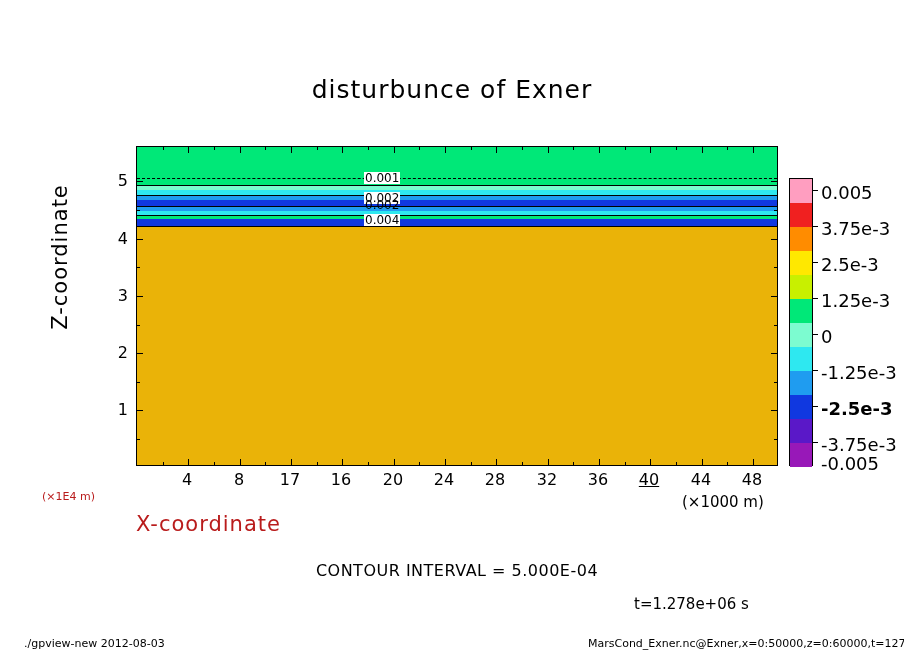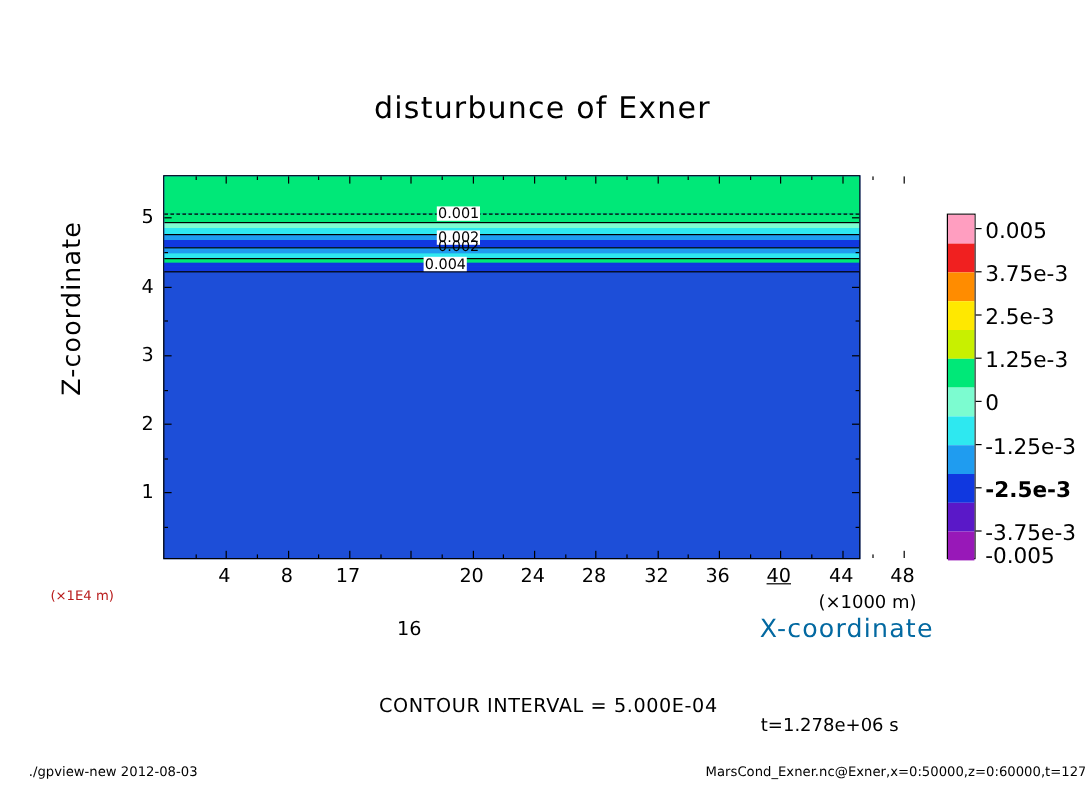--- a/index.html
+++ b/index.html
@@ -9,22 +9,22 @@
     overflow:hidden;
   }
   .abs{position:absolute;}
   
   #title{
     left:0;right:0;top:75px;text-align:center;
     font-size:25px;letter-spacing:1px;color:#000;
   }
   
   #plot-frame{
-    left:136px;top:146px;width:581px;height:320px;
-    border:1px solid #000;box-sizing:border-box;background:#1d4ed8;
+    left:136px;top:146px;width:642px;height:320px;
+    border:1px solid #000;box-sizing:border-box;background:#eab308;
   }
   
   .band{position:absolute;left:0;width:100%;}
   
   .contour-line{position:absolute;left:0;width:100%;border-top:1px dashed #000;height:0;}
   .contour-solid{position:absolute;left:0;width:100%;border-top:1px solid #000;height:0;}
   
   .clabel{
     position:absolute;font-size:12px;color:#000;background:#fff;
     padding:0 1px;line-height:12px;
@@ -35,42 +35,42 @@
   .tick-y{position:absolute;left:0;height:1px;width:6px;background:#000;}
   .tick-y-r{position:absolute;right:0;height:1px;width:6px;background:#000;}
   .tick-minor-x{position:absolute;bottom:0;width:1px;height:3px;background:#000;}
   .tick-minor-x-top{position:absolute;top:0;width:1px;height:3px;background:#000;}
   .tick-minor-y{position:absolute;left:0;height:1px;width:3px;background:#000;}
   .tick-minor-y-r{position:absolute;right:0;height:1px;width:3px;background:#000;}
   
   .xticklabel{position:absolute;top:470px;font-size:16px;color:#000;text-align:center;width:40px;}
   .yticklabel{position:absolute;font-size:16px;color:#000;text-align:right;width:30px;}
   #xlabel{
-    left:136px;width:642px;top:512px;text-align:right;
-    font-size:21px;color:#0369a1;letter-spacing:1px;
+    left:136px;width:642px;top:512px;text-align:left;
+    font-size:21px;color:#b91c1c;letter-spacing:1px;
   }
   #ylabel{
     left:-40px;top:245px;width:200px;text-align:center;
     font-size:21px;color:#000;letter-spacing:1px;
     transform:rotate(-90deg);transform-origin:center center;
   }
   #xunit{left:682px;top:493px;font-size:15px;color:#000;}
   #yunit{left:42px;top:490px;font-size:11px;color:#b91c1c;}
   
   #colorbar{
     left:789px;top:178px;width:24px;height:288px;
     border:1px solid #000;box-sizing:border-box;
   }
   .cb-seg{position:absolute;left:0;width:100%;}
   .cb-tick{position:absolute;left:813px;width:5px;height:1px;background:#000;}
   .cblabel{position:absolute;left:821px;font-size:18px;color:#000;}
   
   #contour-interval{
     left:136px;width:642px;top:561px;text-align:center;
-    font-size:16px;color:#000;letter-spacing:0.5px;margin-top:17px;
+    font-size:16px;color:#000;letter-spacing:0.5px;
   }
   #time-text{left:634px;top:595px;font-size:15px;color:#000;}
   #footer-left{left:24px;top:637px;font-size:11px;color:#000;}
   #footer-right{left:588px;top:637px;font-size:11px;color:#000;}
 </style>
 </head>
 <body>
 
 <div class="abs" id="title">disturbunce of Exner</div>
 
@@ -91,21 +91,21 @@
   <div class="contour-line" style="top:31px;"></div>
   <div class="contour-solid" style="top:38px;"></div>
   <div class="contour-solid" style="top:48px;"></div>
   <div class="contour-solid" style="top:59px;"></div>
   <div class="contour-solid" style="top:68px;"></div>
   <div class="contour-solid" style="top:79px;"></div>
 
   <div class="clabel" style="left:227px;top:25px;">0.001</div>
   <div class="clabel" style="left:227px;top:45px;">0.002</div>
   <div class="clabel" style="left:227px;top:52px;background:transparent;">0.002</div>
-  <div class="clabel" style="left:216px;top:67px;">0.004</div>
+  <div class="clabel" style="left:227px;top:67px;">0.004</div>
 
   <div class="tick-x" style="left:51px;"></div>
   <div class="tick-x" style="left:103px;"></div>
   <div class="tick-x" style="left:154px;"></div>
   <div class="tick-x" style="left:205px;"></div>
   <div class="tick-x" style="left:257px;"></div>
   <div class="tick-x" style="left:308px;"></div>
   <div class="tick-x" style="left:359px;"></div>
   <div class="tick-x" style="left:411px;"></div>
   <div class="tick-x" style="left:462px;"></div>
@@ -170,21 +170,21 @@
   <div class="tick-minor-y-r" style="top:292px;"></div>
   <div class="tick-minor-y-r" style="top:235px;"></div>
   <div class="tick-minor-y-r" style="top:178px;"></div>
   <div class="tick-minor-y-r" style="top:120px;"></div>
   <div class="tick-minor-y-r" style="top:63px;"></div>
 </div>
 
 <div class="abs xticklabel" style="left:167px;">4</div>
 <div class="abs xticklabel" style="left:219px;">8</div>
 <div class="abs xticklabel" style="left:270px;">17</div>
-<div class="abs xticklabel" style="left:321px;margin-top:44px;">16</div>
+<div class="abs xticklabel" style="left:321px;">16</div>
 <div class="abs xticklabel" style="left:373px;">20</div>
 <div class="abs xticklabel" style="left:424px;">24</div>
 <div class="abs xticklabel" style="left:475px;">28</div>
 <div class="abs xticklabel" style="left:527px;">32</div>
 <div class="abs xticklabel" style="left:578px;">36</div>
 <div class="abs xticklabel" style="left:629px;text-decoration:underline;">40</div>
 <div class="abs xticklabel" style="left:681px;">44</div>
 <div class="abs xticklabel" style="left:732px;">48</div>
 
 <div class="abs yticklabel" style="left:98px;top:400px;">1</div>

